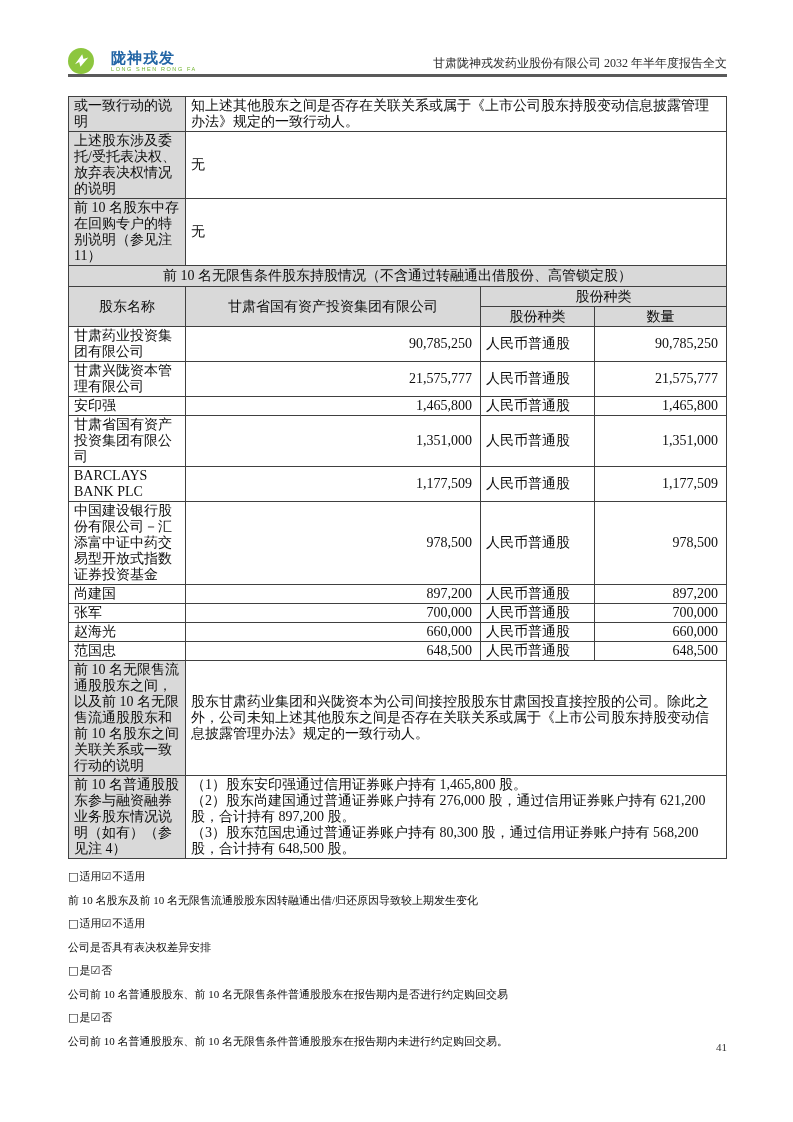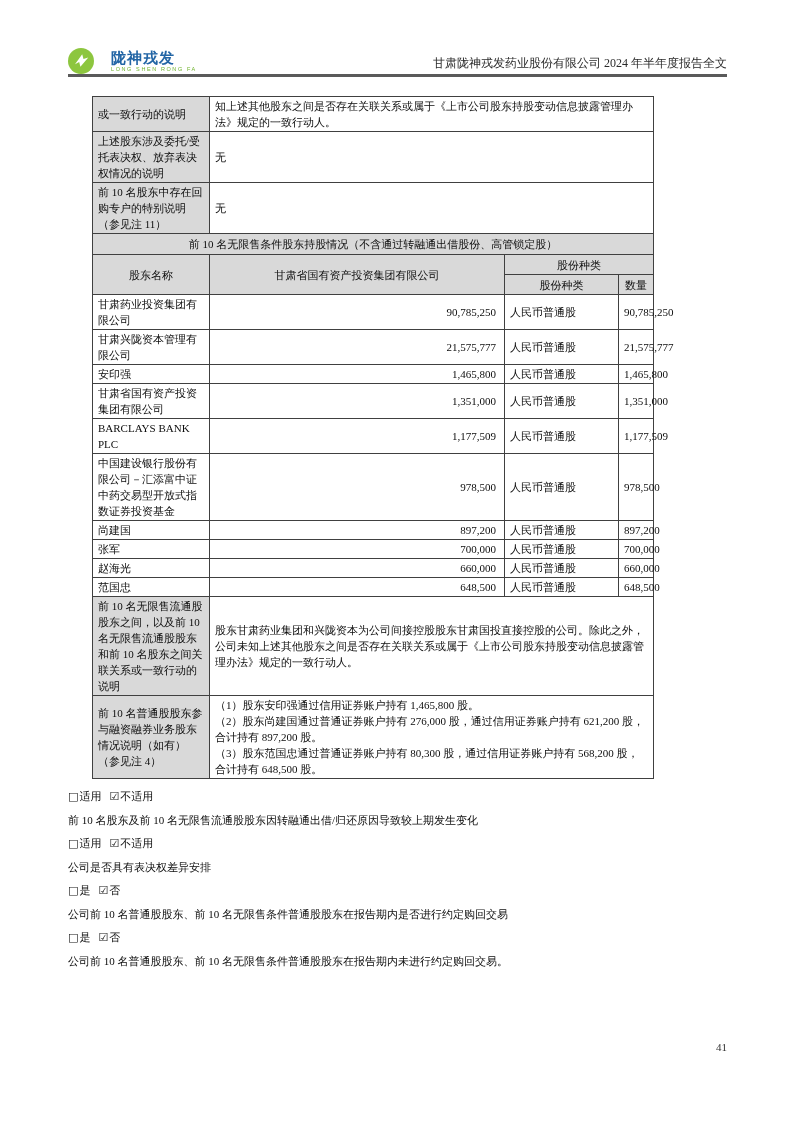--- a/index.html
+++ b/index.html
@@ -14,34 +14,34 @@
   
   .hdr { display:flex; justify-content:space-between; align-items:flex-end; padding-top:45px; height:74px; }
   .logo { display:flex; align-items:center; gap:17px; }
   .logo-mark { width:26px; height:26px; display:block; }
   .logo-cn { color:#2265a5; font-weight:bold; font-size:15px; line-height:16px; letter-spacing:1px; }
   .logo-en { color:#6fb32c; font-size:5.5px; line-height:7px; letter-spacing:1.6px; font-family:"Liberation Sans","DejaVu Sans",sans-serif; }
   .hdr-title { font-size:12px; color:#2b2b2b; padding-bottom:2px; }
   .rule { height:3px; background:#5a5a5a; }
 
   
-  .tbl { border-collapse:collapse; width:562px; table-layout:fixed;
-         font-size:11px; line-height:16px; margin-top:19px;margin-left:24px; }
+  .tbl { border-collapse:collapse; width:659px; table-layout:fixed;
+         font-size:14px; line-height:16px; margin-top:19px; }
   .tbl td { border:1px solid #404040; padding:1px 5px; vertical-align:middle; color:#0d0d0d; }
   .lbl  { background:#d9d9d9; }
   .band { background:#d9d9d9; text-align:center; height:21px; }
   .th   { background:#d9d9d9; text-align:center; height:20px; }
   .num  { text-align:right; padding-right:8px !important; }
   .nm   { text-align:left; }
   .notes-val p { margin:0; }
 
   
   .stmts { margin-top:9px; font-size:11px; line-height:16px; color:#0d0d0d; }
   .stmt  { margin-bottom:7px; padding-top:0; margin-top:7px; }
-  .checkline .opt { margin-right:8px; }
+  .checkline .opt { margin-right:0; }
   .cbox { font-family:"DejaVu Sans","Liberation Sans",sans-serif; font-size:11px; margin-right:1px; }
 
   .page-num { position:absolute; top:1041px; right:66px; font-size:11px; color:#333; }
 </style>
 </head>
 <body>
 
 <div class="page">
   <div class="content">
 
@@ -49,21 +49,21 @@
       <div class="logo">
         <svg class="logo-mark" viewBox="0 0 26 26" aria-hidden="true">
           <circle cx="13" cy="13" r="13" fill="#8dc63f"></circle>
           <path d="M7 16.2 L14.2 6.3 L15.5 11.1 L20.3 9.6 L12.4 18.8 L11.2 13.9 Z" fill="#ffffff"></path>
         </svg>
         <div>
           <div class="logo-cn">陇神戎发</div>
           <div class="logo-en">LONG SHEN RONG FA</div>
         </div>
       </div>
-      <div class="hdr-title">甘肃陇神戎发药业股份有限公司 2024 年半年度报告全文</div>
+      <div class="hdr-title">甘肃陇神戎发药业股份有限公司 2032 年半年度报告全文</div>
     </div>
     <div class="rule"></div>
 
     <table class="tbl">
       <colgroup>
           <col style="width:117px">
           <col style="width:295px">
           <col style="width:114px">
           <col>
         </colgroup>

